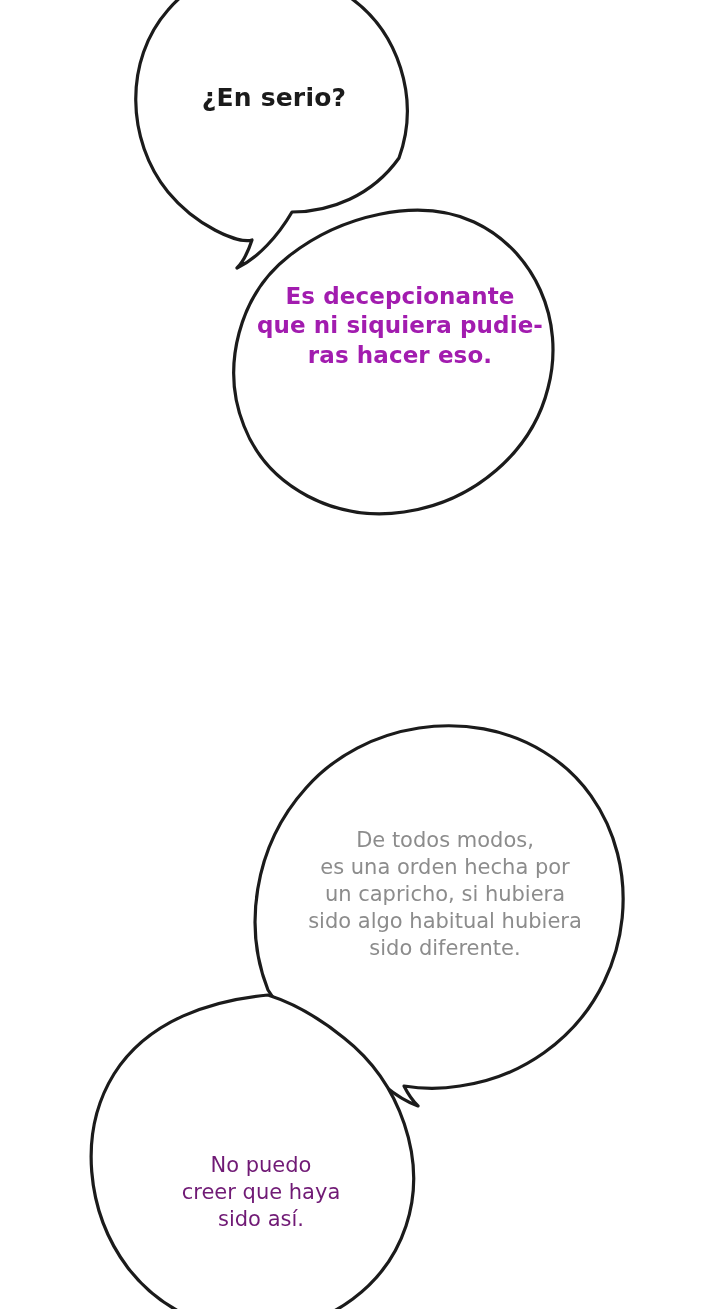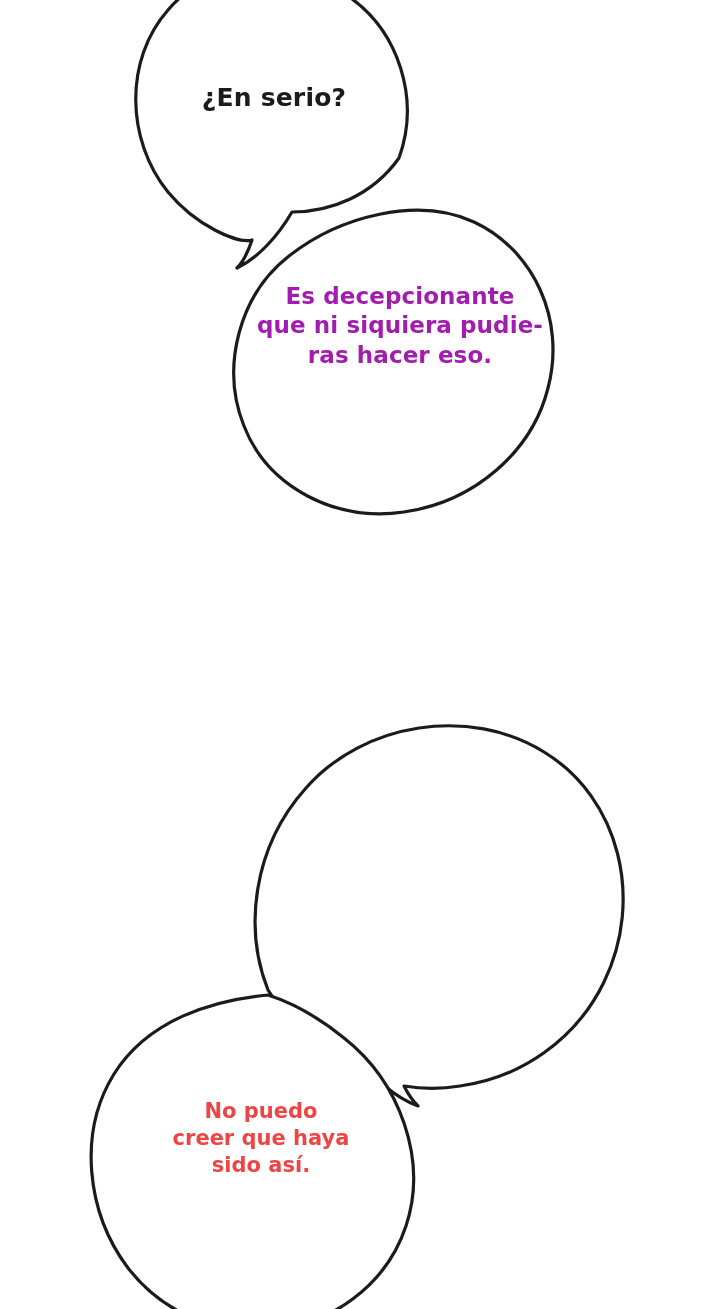--- a/index.html
+++ b/index.html
@@ -65,25 +65,25 @@
     top: 827px;
     width: 330px;
     font-size: 21px;
     font-weight: 400;
     color: #8c8c8c;
   }
 
   
   #text-bubble-4 {
     left: 136px;
-    top: 1098px;
+    top: 1152px;
     width: 250px;
     font-size: 21px;
-    font-weight: 700;
-    color: #ef4444;
+    font-weight: 400;
+    color: #701a75;
   }
 </style>
 </head>
 <body>
 
 <div class="page">
 
   <svg class="bubble-layer" viewBox="0 0 720 1309" xmlns="http://www.w3.org/2000/svg">
 
     <path d="M 399 158
@@ -120,18 +120,23 @@
              C 428 1160, 400 1082, 344 1038
              C 322 1020, 296 1004, 268 995 Z" fill="#ffffff" stroke="#1b1b1b" stroke-width="3.2" stroke-linejoin="round"></path>
   </svg>
 
   <div class="bubble-text" id="text-bubble-1">¿En serio?</div>
 
   <div class="bubble-text" id="text-bubble-2">Es decepcionante
 que ni siquiera pudie-
 ras hacer eso.</div>
 
+  <div class="bubble-text" id="text-bubble-3">De todos modos,
+es una orden hecha por
+un capricho, si hubiera
+sido algo habitual hubiera
+sido diferente.</div>
 
   <div class="bubble-text" id="text-bubble-4">No puedo
 creer que haya
 sido así.</div>
 
 </div>
 
 </body></html>

